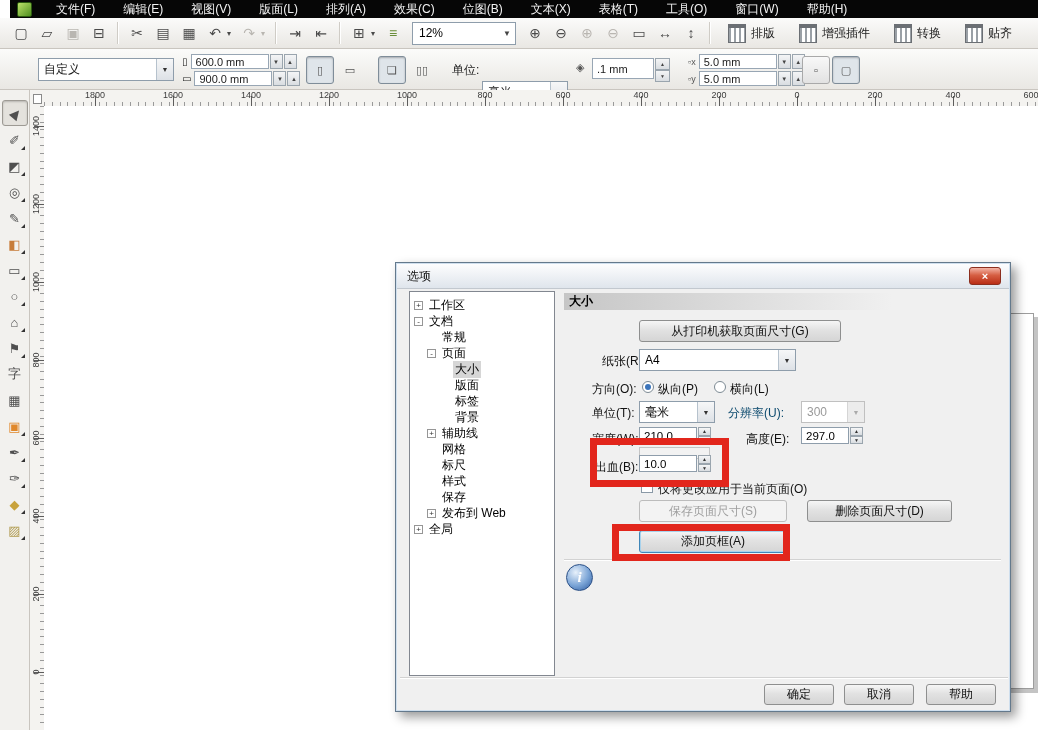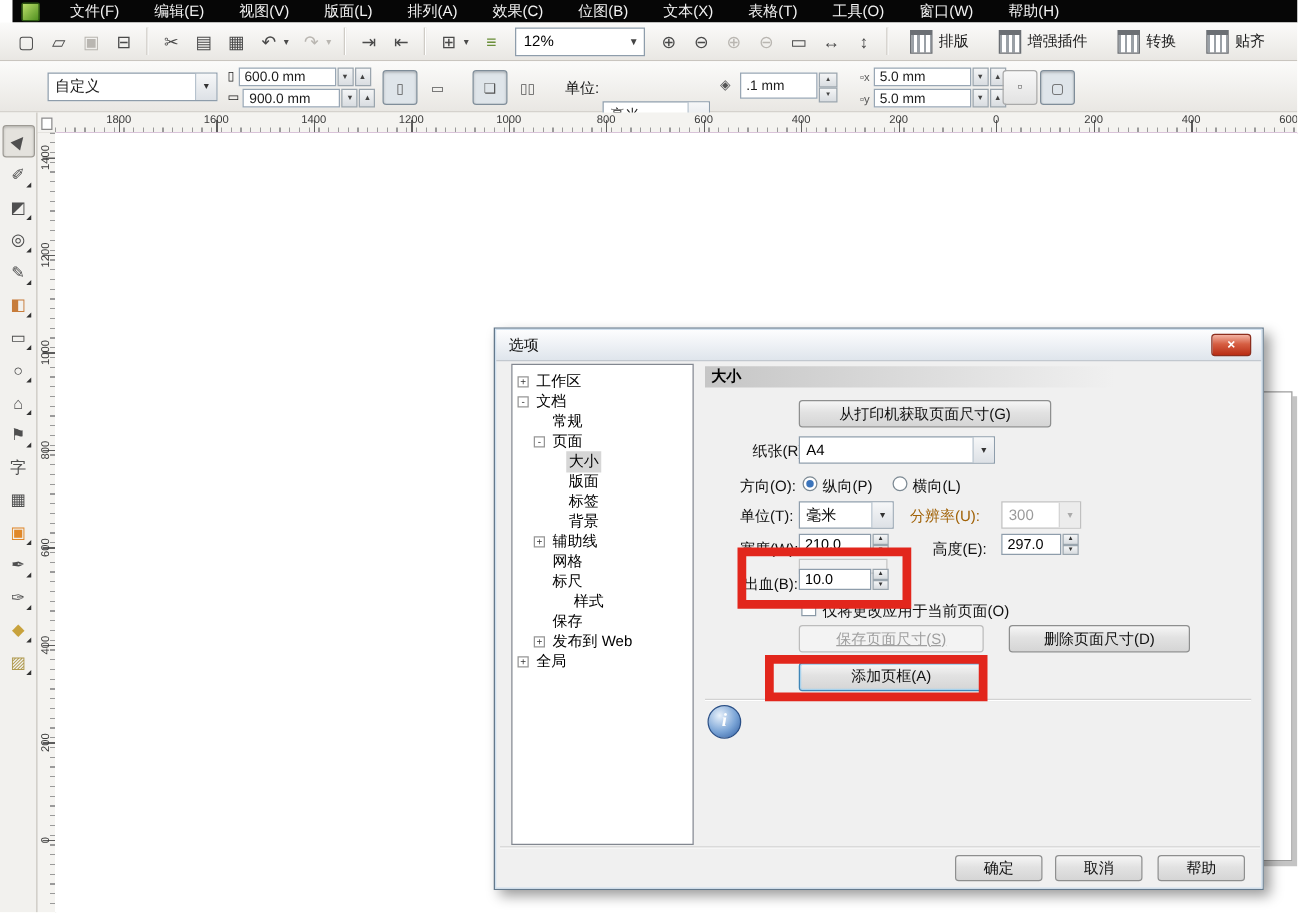--- a/index.html
+++ b/index.html
@@ -95,25 +95,25 @@
      margin-right:4px;color:#333;flex:0 0 9px;box-sizing:border-box;}
   .texp:empty{border:none;background:transparent;}
   .tlab{padding:0 2px;}
   .trow.selected .tlab{background:#d6d6d6;}
 
   .dhead{position:absolute;left:168px;top:30px;width:437px;height:17px;
      background:linear-gradient(to right,#c6c6c6,#f0f0f0 75%);display:flex;align-items:center;}
   .dhead span{font-size:12px;font-weight:bold;padding-left:5px;}
 
   .dlabel{position:absolute;font-size:12px;color:#111;white-space:nowrap;}
-  .dlabel.gray{color:#a16207;}
+  .dlabel.gray{color:#0c4a6e;}
   .btn{position:absolute;border:1px solid #8e8f8f;border-radius:3px;font-size:12px;color:#111;
      background:linear-gradient(#f6f6f6,#e2e2e2 45%,#d5d5d5);display:flex;align-items:center;justify-content:center;
      font-family:inherit;box-sizing:border-box;}
-  .btn.disabled{color:#9f9f9f;border-color:#bcbcbc;background:#f3f3f3;text-decoration:underline;}
+  .btn.disabled{color:#9f9f9f;border-color:#bcbcbc;background:#f3f3f3;}
   .btn.focusblue{border-color:#3f86b8;box-shadow:0 0 0 1px #a8d2ec inset;}
   .dcombo{position:absolute;}
   .dcombo.disabled{opacity:1;}
   .dcombo.disabled .val{color:#9a9a9a;}
   .dcombo.disabled .cbtn{color:#aaa;background:#ececec;border-left-color:#d5d5d5;}
   .dcombo.disabled{border-color:#c0c0c0;}
   .spin{position:absolute;display:flex;}
   .spin .sval{background:#fff;border:1px solid #8e9dab;height:17px;font-size:11.5px;display:flex;align-items:center;padding-left:4px;box-sizing:border-box;}
   .spin.disabled .sval{background:#f2f2f2;border-color:#c5c5c5;}
   .spin .ud{display:flex;flex-direction:column;margin-left:1px;}
@@ -494,21 +494,21 @@
         <div class="trow" style="padding-left: 17px;">
           <span class="texp"></span>
           <span class="tlab">网格</span>
         </div>
 
         <div class="trow" style="padding-left: 17px;">
           <span class="texp"></span>
           <span class="tlab">标尺</span>
         </div>
 
-        <div class="trow" style="padding-left: 17px; gap: 17px;">
+        <div class="trow" style="padding-left: 17px;">
           <span class="texp"></span>
           <span class="tlab">样式</span>
         </div>
 
         <div class="trow" style="padding-left: 17px;">
           <span class="texp"></span>
           <span class="tlab">保存</span>
         </div>
 
         <div class="trow" style="padding-left: 17px;">

